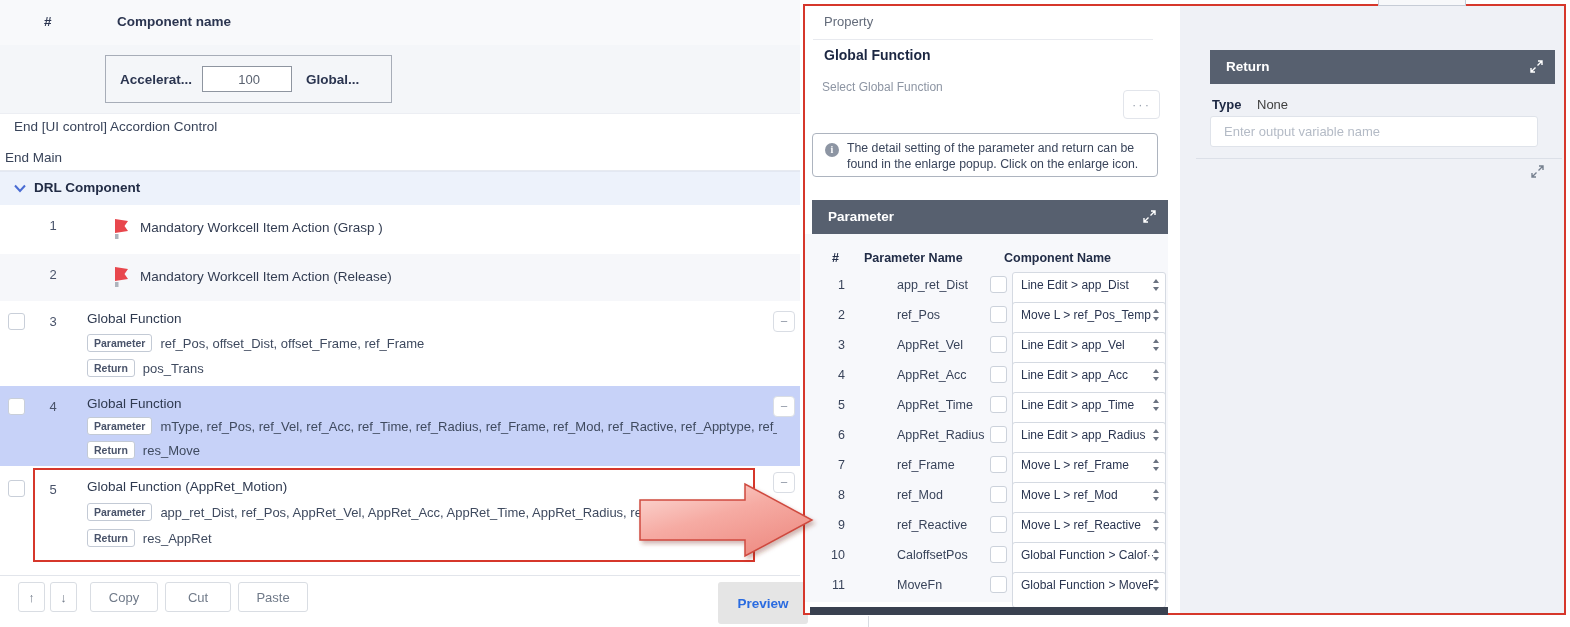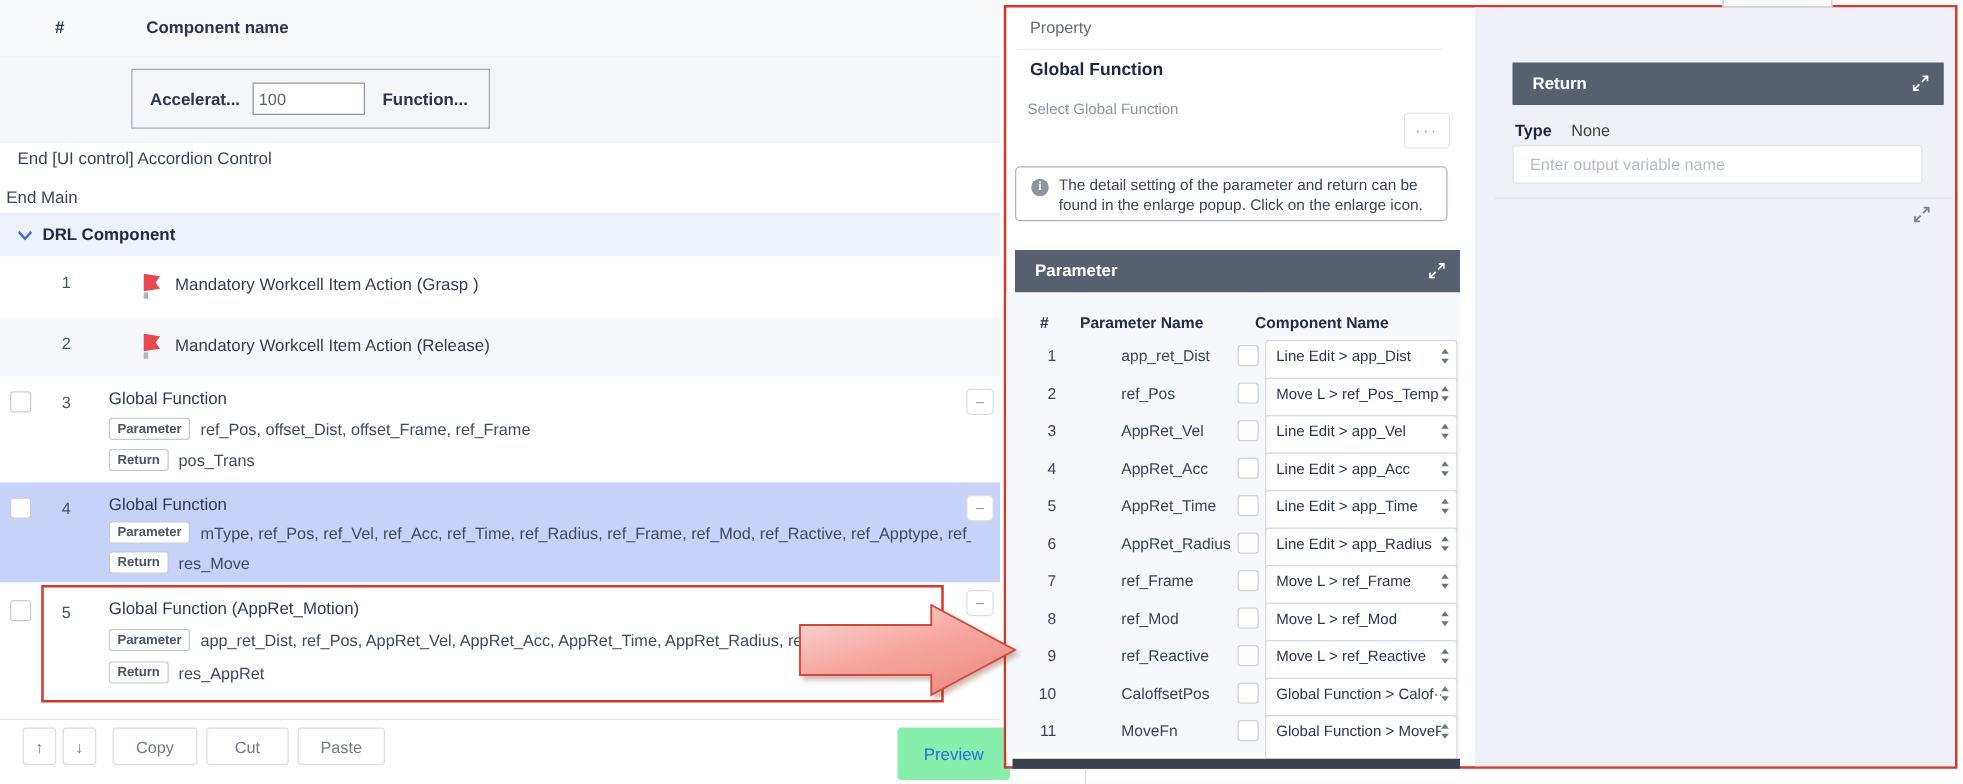--- a/index.html
+++ b/index.html
@@ -7,41 +7,41 @@
     font-family:"Liberation Sans",sans-serif;color:#333d52;}
   .a{position:absolute;}
   
   .lp-header{left:0;top:0;width:800px;height:45px;background:#f8f9fb;border-bottom:1px solid #e3e6ec;}
   .lp-h-num{left:44px;top:14px;font-size:13.5px;font-weight:bold;color:#2b3550;}
   .lp-h-name{left:117px;top:14px;font-size:13.5px;font-weight:bold;color:#2b3550;}
   .acc-row{left:0;top:45px;width:800px;height:68px;background:#f4f6f9;border-bottom:1px solid #eceef3;}
   .acc-box{left:105px;top:10px;width:285px;height:46px;border:1px solid #a7adb8;display:flex;align-items:center;}
   .acc-lab{font-size:13.5px;font-weight:bold;color:#2b3550;}
   .acc-input{width:84px;height:24px;border:1px solid #8e95a0;background:#fff;font-size:13px;color:#5a6270;
-    font-family:"Liberation Sans",sans-serif;padding:0 0 0 4px;margin:0 14px 0 10px;}
+    font-family:"Liberation Sans",sans-serif;padding:0 0 0 4px;margin:0 14px 0 10px;text-align:center;}
   .plain-row{font-size:13.5px;color:#39445a;}
   .drl-row{left:0;top:171px;width:800px;height:34px;background:#edf2fb;border-top:1px solid #e3e8f2;border-bottom:1px solid #dfe5f0;}
   .drl-lab{left:34px;top:8px;font-size:13.5px;font-weight:bold;color:#222c45;}
   .trow{left:0;width:800px;}
   .rnum{position:absolute;left:44px;top:13px;font-size:13px;color:#49536a;width:18px;text-align:center;}
   .ftitle{position:absolute;left:140px;top:15px;font-size:13.5px;color:#333d52;}
   .cb{position:absolute;left:8px;top:12px;width:15px;height:15px;background:#fff;border:1px solid #c9cfd9;border-radius:3px;}
   .rtitle{position:absolute;left:87px;top:10px;font-size:13.5px;color:#2f3a50;}
   .rline{position:absolute;left:87px;display:flex;align-items:center;white-space:nowrap;overflow:hidden;}
   .tag{display:inline-block;border:1px solid #c3cad5;border-radius:3px;background:#fff;color:#49536a;
     font-size:10.5px;font-weight:bold;padding:2px 6px;margin-right:8px;}
   .ptext{font-size:13px;color:#3f4a5f;}
   .minus{position:absolute;left:773px;top:10px;width:22px;height:21px;background:#fff;border:1px solid #d9dde4;
     border-radius:4px;color:#98a0ad;font-size:13px;line-height:18px;text-align:center;padding:0;}
   .red-outline{position:absolute;left:33px;top:2px;width:718px;height:90px;border:2px solid #d6372b;pointer-events:none;}
   .lp-divider{left:0;top:575px;width:800px;height:0;border-top:1px solid #e2e5eb;}
   .tbtn{position:absolute;top:582px;background:#fff;border:1px solid #d9dde3;border-radius:3px;color:#707a89;
     font-size:13px;height:30px;font-family:"Liberation Sans",sans-serif;}
-  .preview{position:absolute;top:582px;left:718px;width:90px;height:42px;background:#86efac;border:none;border-radius:3px;
-    color:#2a6be0;font-weight:normal;font-size:13.5px;}
+  .preview{position:absolute;top:582px;left:718px;width:90px;height:42px;background:#e5e5e5;border:none;border-radius:3px;
+    color:#2a6be0;font-weight:bold;font-size:13.5px;}
   
   .ppanel{left:803px;top:4px;width:763px;height:611px;background:#fff;border:2px solid #d6372b;z-index:5;box-sizing:border-box;}
   .pp-title{left:19px;top:8px;font-size:13px;color:#636b7a;}
   .pp-hr{left:8px;top:33px;width:340px;border-top:1px solid #e8eaef;}
   .pp-sec{left:19px;top:41px;font-size:14px;font-weight:bold;color:#1c2742;}
   .pp-sel-lab{left:17px;top:74px;font-size:12px;color:#8d95a3;}
   .pp-select{left:7px;top:84px;width:303px;height:29px;background:#fafbfd;border:1px solid #e2e5eb;border-radius:4px;
     font-size:13px;color:#9aa2af;line-height:29px;padding-left:14px;box-sizing:border-box;}
   .pp-more{left:318px;top:84px;width:37px;height:29px;background:#fff;border:1px solid #e2e5eb;border-radius:4px;
     color:#9aa2af;font-size:13px;letter-spacing:2px;line-height:25px;text-align:center;padding:0;}
@@ -83,21 +83,21 @@
 
   <div class="a lp-header">
     <span class="a lp-h-num">#</span>
     <span class="a lp-h-name">Component name</span>
   </div>
 
   <div class="a acc-row">
     <div class="a acc-box">
       <span class="acc-lab" style="margin-left:14px">Accelerat...</span>
       <input class="acc-input" type="text" value="100" style="">
-      <span class="acc-lab">Function...</span>
+      <span class="acc-lab">Global...</span>
     </div>
   </div>
 
   <div class="a plain-row" style="left:14px;top:119px">End [UI control] Accordion Control</div>
   <div class="a plain-row" style="left:5px;top:150px">End Main</div>
   <div class="a" style="left:0;top:170px;width:800px;border-top:1px solid #e7eaf0"></div>
 
   <div class="a drl-row">
     <svg class="a" style="left:14px;top:12px" width="12" height="9">
       <polyline points="1,1.5 6,7 11,1.5" fill="none" stroke="#4a6cd3" stroke-width="2"></polyline>

